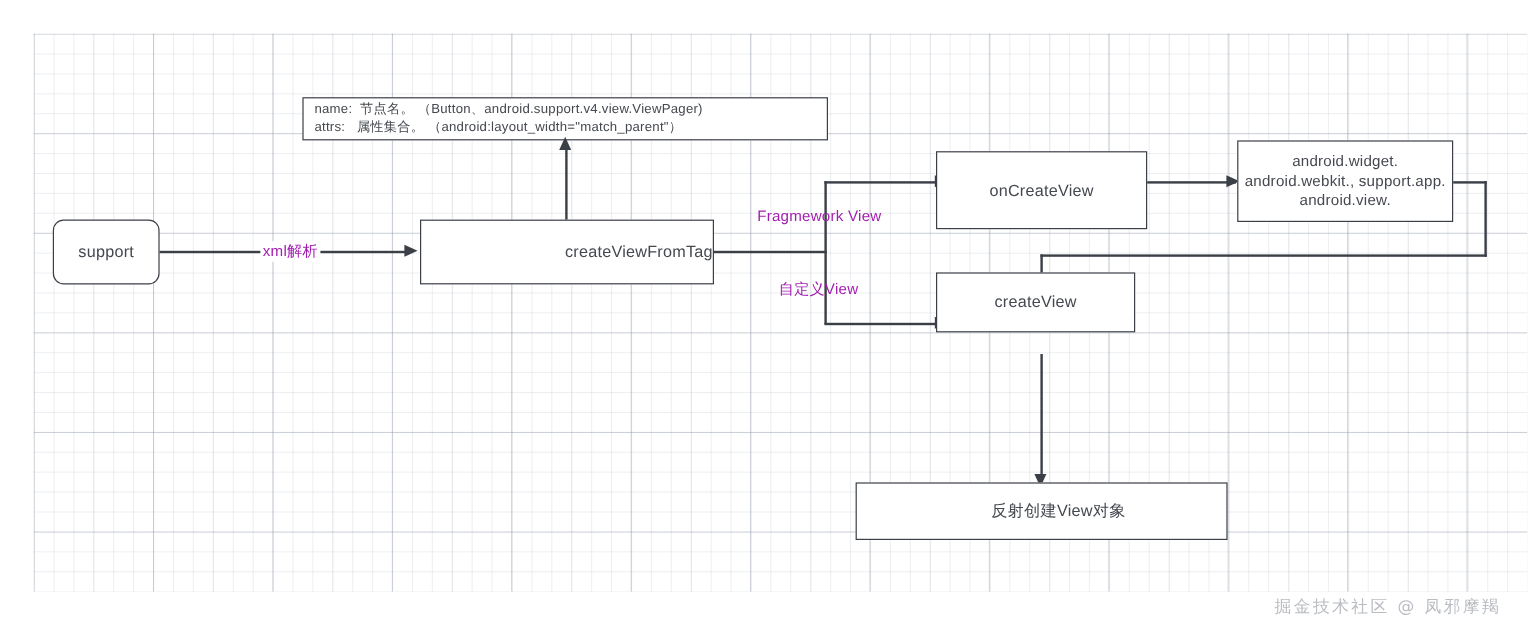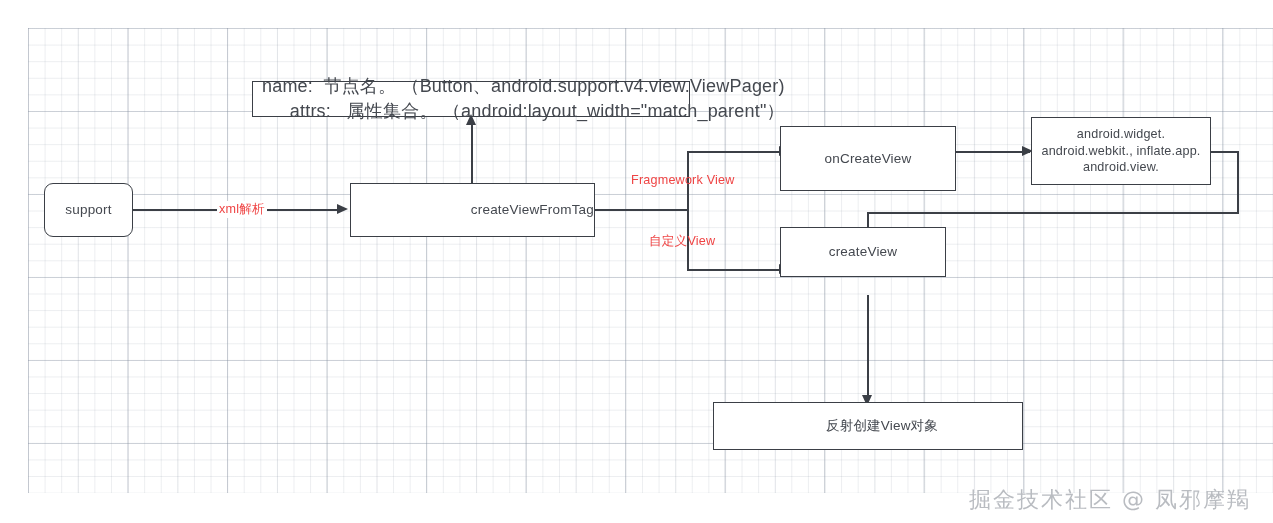--- a/index.html
+++ b/index.html
@@ -46,54 +46,54 @@
     display:flex;align-items:center;justify-content:center;
     text-align:center;
     color:#44484f;
     font-size:13.5px;
     line-height:1.32;
     letter-spacing:.2px;
   }
   .node.round{border-radius:9px;}
   .node.note{
     justify-content:flex-start;
-    text-align:right;
+    text-align:left;
     padding:5px 9px 6px 9px;
-    font-size:18px;
+    font-size:11px;
     line-height:1.35;
     border-width:1.4px;
   }
   .note .line{white-space:pre;display:block;}
 
   .edge{position:absolute;background:#3b3f46;}
   .edge.h{height:1.6px;}
   .edge.v{width:1.6px;}
 
   .arrow{position:absolute;width:0;height:0;}
   .arrow.right{border-top:5.5px solid transparent;border-bottom:5.5px solid transparent;border-left:11px solid #3b3f46;}
   .arrow.down{border-left:5.5px solid transparent;border-right:5.5px solid transparent;border-top:11px solid #3b3f46;}
   .arrow.up{border-left:5.5px solid transparent;border-right:5.5px solid transparent;border-bottom:11px solid #3b3f46;}
 
   .edge-label{
     position:absolute;
-    color:#ef4444;
+    color:#a21caf;
     font-size:12.6px;
     background:transparent;
     white-space:nowrap;
     letter-spacing:.2px;
   }
   .edge-label.boxed{
     background:#ffffff;
     padding:0 2px;
   }
 
   #watermark{
     position:absolute;
     right:22px;bottom:8px;
-    font-size:22px;
+    font-size:14px;
     color:#b9bcc1;
     letter-spacing:2px;
     white-space:nowrap;
     font-family:"DejaVu Sans","Liberation Sans",sans-serif;
   }
 </style>
 </head>
 <body>
 
 <div id="canvas">
@@ -137,21 +137,21 @@
     <span>onCreateView</span>
   </div>
 
   <div class="edge h" style="left:956px;top:151px;width:74px;"></div>
   <div class="arrow right" style="left:1022px;top:146px;"></div>
 
   <div class="node" style="left:1031px;top:117px;width:180px;height:68px;font-size:12.6px;">
     <div>
       <span class="line">android.widget.</span>
       <span class="line">android.webkit.,</span>
-      <span class="line">inflate.app.</span>
+      <span class="line">support.app.</span>
       <span class="line">android.view.</span>
     </div>
   </div>
 
   <div class="edge h" style="left:1211px;top:151px;width:28px;"></div>
   <div class="edge v" style="left:1237px;top:151px;height:63px;"></div>
   <div class="edge h" style="left:867px;top:212px;width:372px;"></div>
   <div class="edge v" style="left:867px;top:212px;height:29px;"></div>
   <div class="arrow down" style="left:862px;top:236px;"></div>
 

